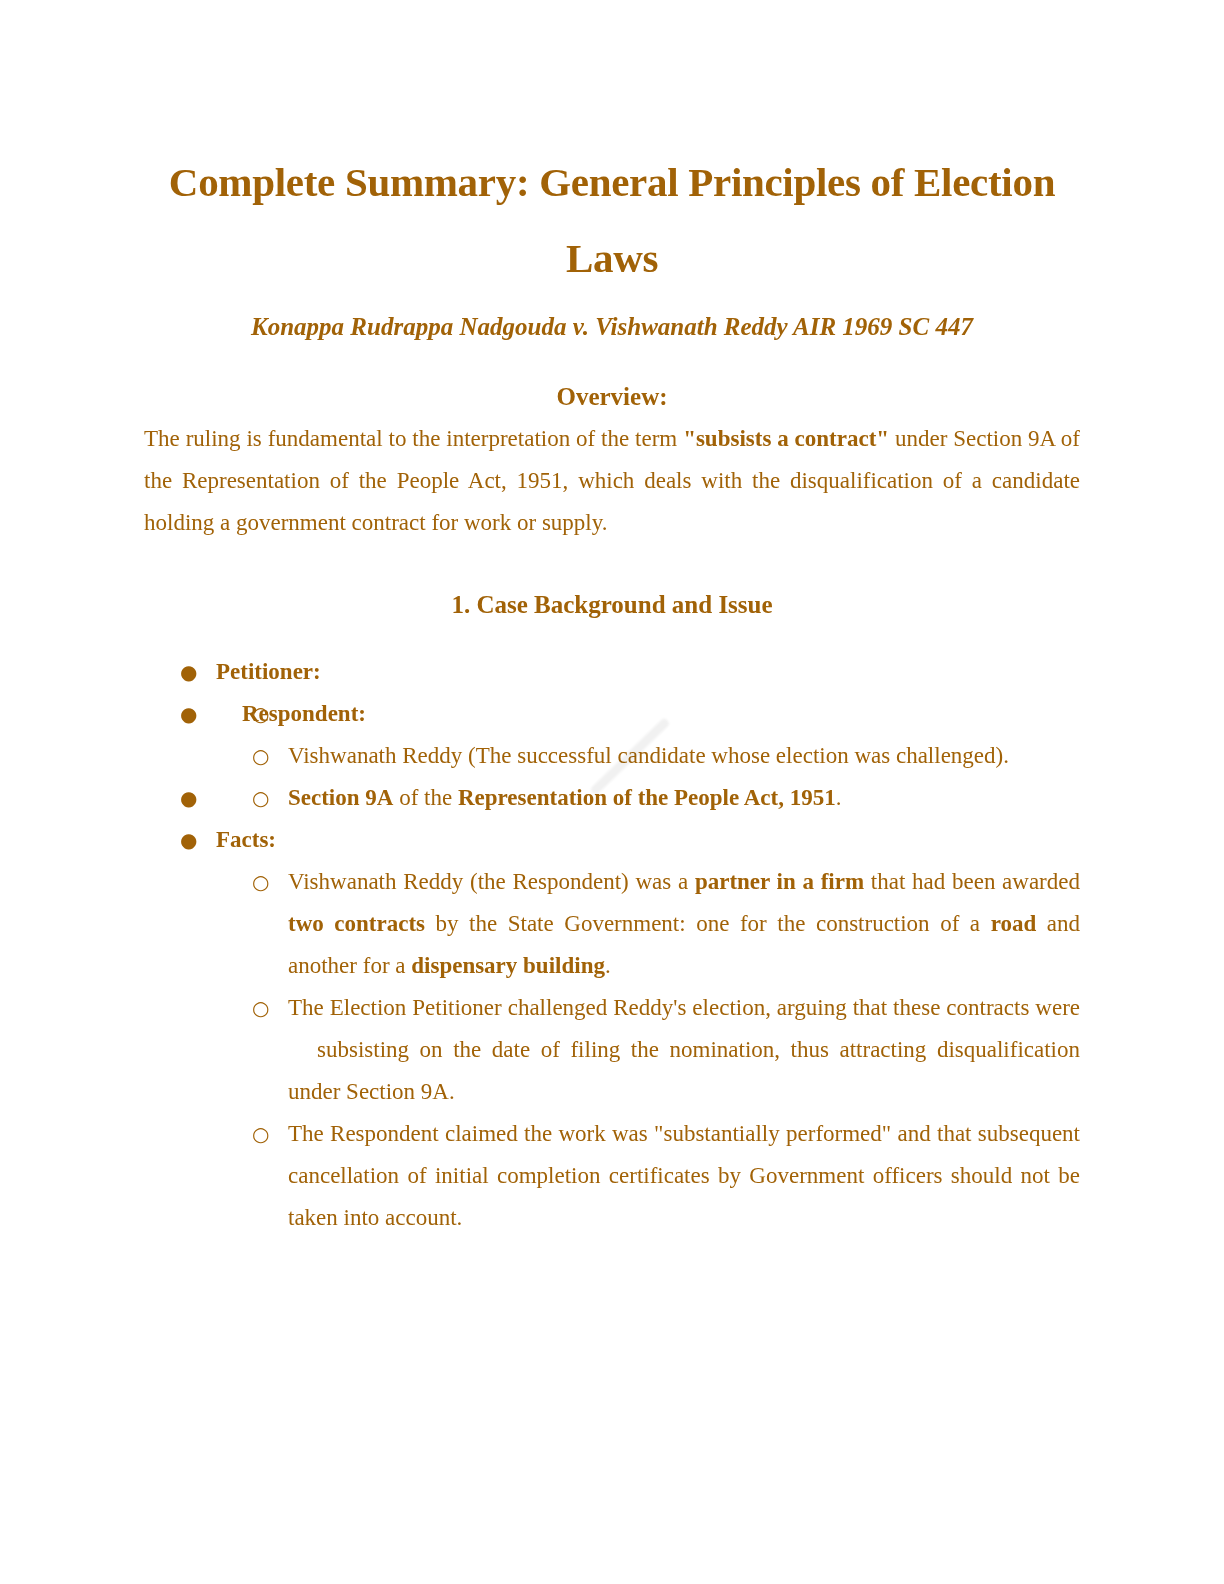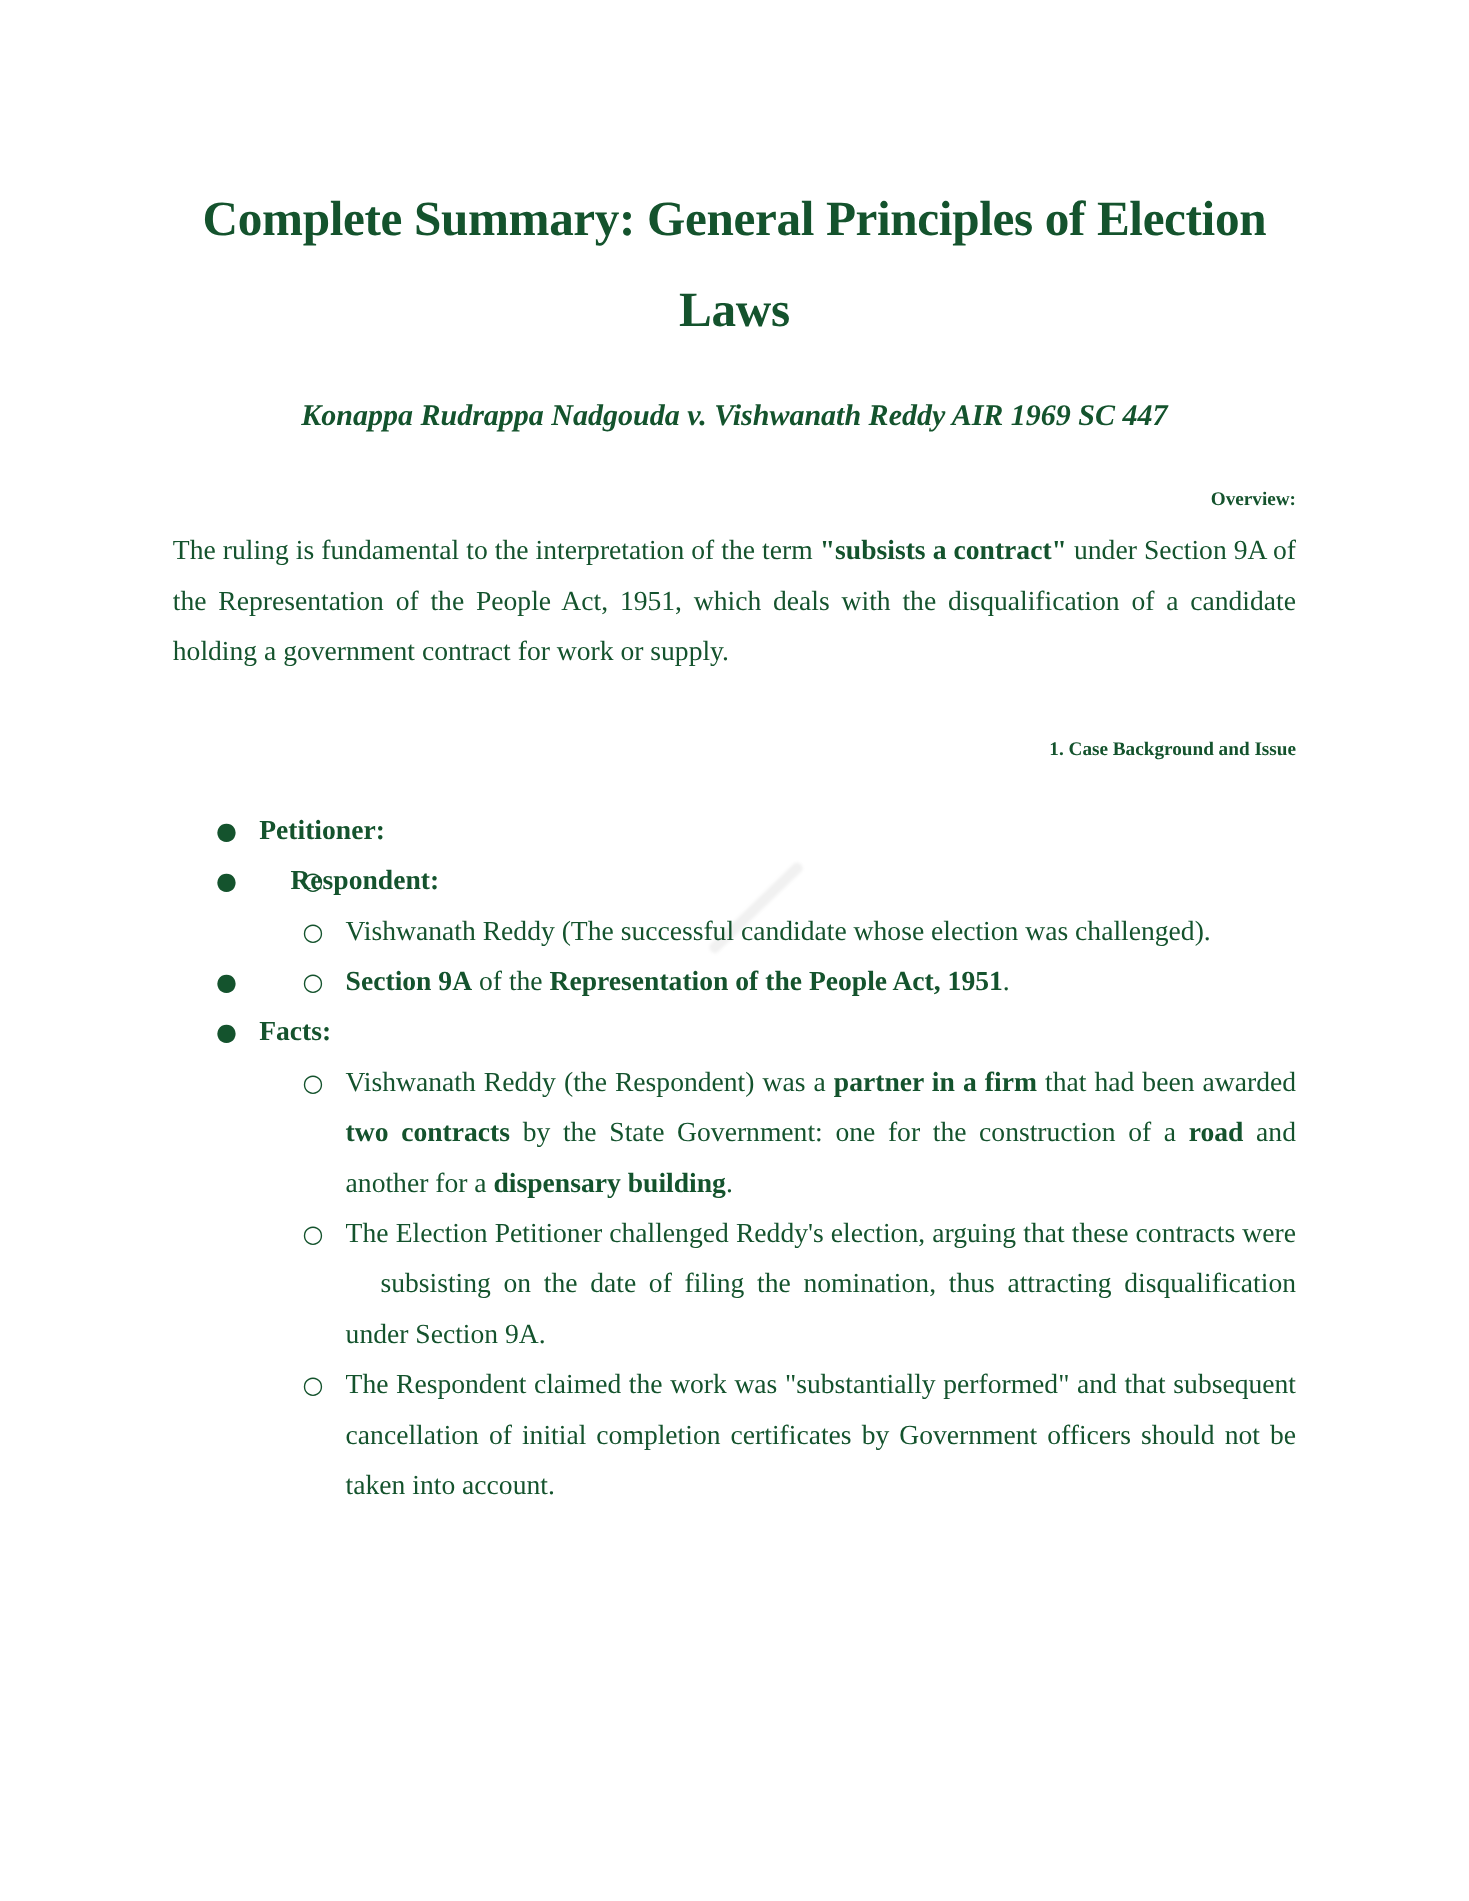--- a/index.html
+++ b/index.html
@@ -7,45 +7,45 @@
     padding: 0;
     background: #ffffff;
   }
   .page {
     position: relative;
     width: 1224px;
     height: 1584px;
     box-sizing: border-box;
     padding: 144px 144px 0 144px;
     background: #ffffff;
-    color: #14532d;
+    color: #a16207;
     font-family: "Liberation Serif", "DejaVu Serif", serif;
     overflow: hidden;
   }
   .doc-title {
     font-size: 41px;
     font-weight: bold;
     line-height: 76px;
     text-align: center;
     letter-spacing: -0.3px;
     white-space: nowrap;
   }
   .case-citation {
-    margin-top: 30px;
+    margin-top: 10px;
     font-size: 25px;
     font-weight: bold;
     font-style: italic;
     line-height: 42px;
     text-align: center;
   }
   .h-heading {
-    font-size: 16px;
+    font-size: 25px;
     font-weight: bold;
     line-height: 42px;
-    text-align: right;
+    text-align: center;
   }
   .h-overview { margin-top: 28px; }
   .h-section  { margin-top: 40px; }
   .body-para {
     font-size: 23px;
     line-height: 42px;
     text-align: justify;
   }
   .bullet-list {
     margin-top: 25px;

